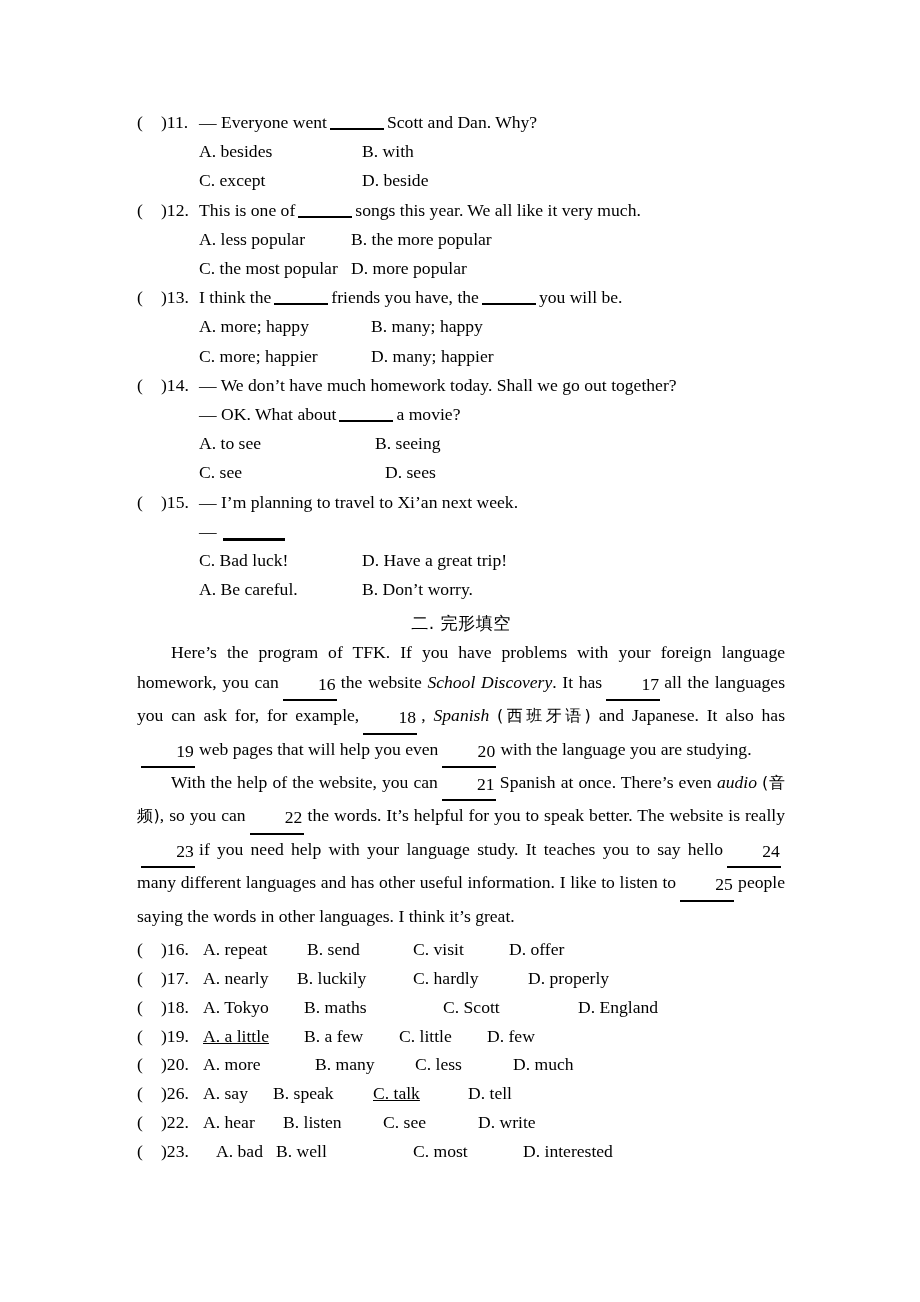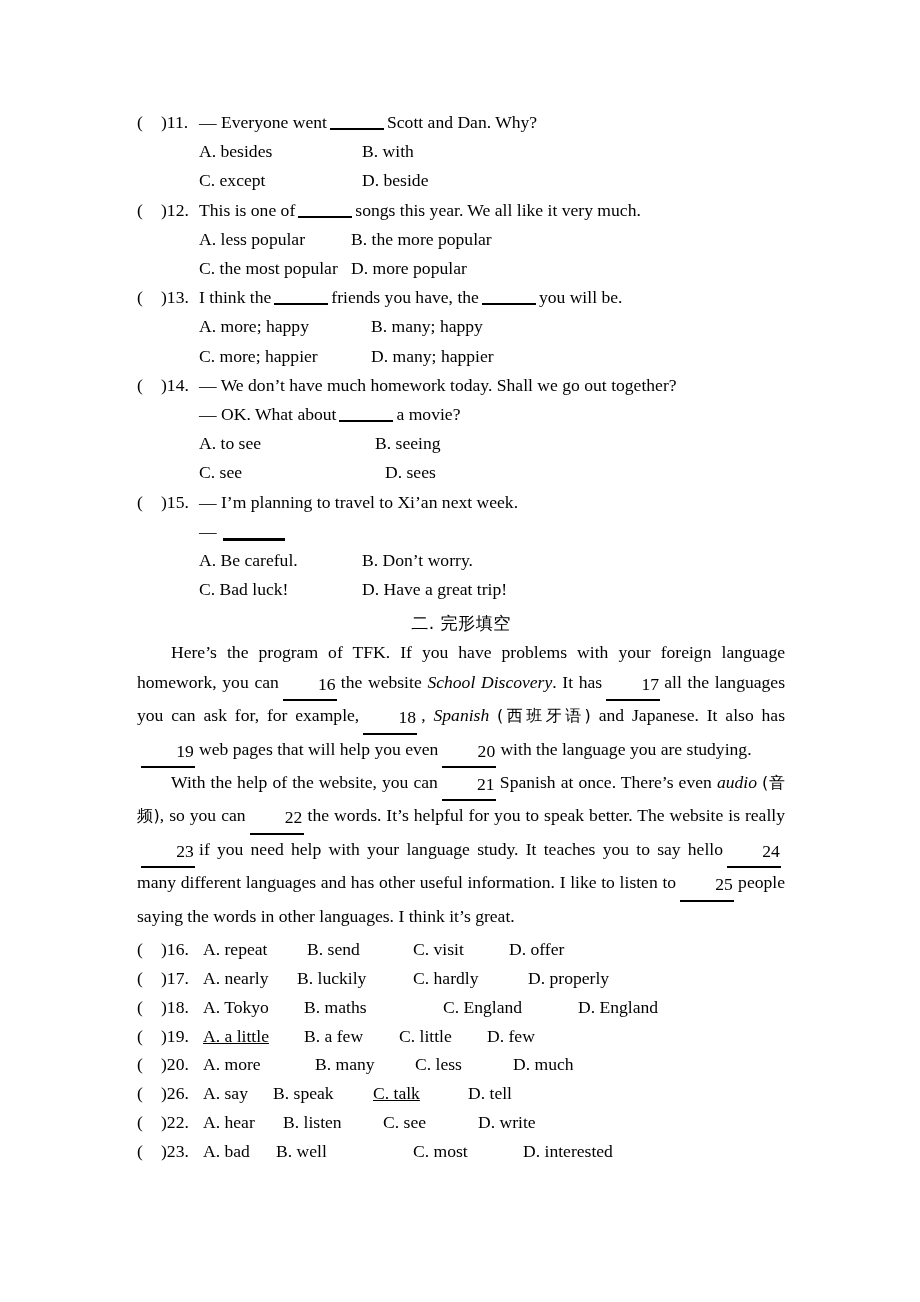--- a/index.html
+++ b/index.html
@@ -206,24 +206,24 @@
     </div>
 
     <div class="mcq">
       <div class="qline">
         <span class="paren">(</span><span class="qnum">)15.</span><span class="qbody">— I’m planning to travel to Xi’an next week.</span>
       </div>
       <div class="contline">
         <span>—</span><span class="blank-dash"></span>
       </div>
       <div class="optline">
+        <span class="opt w-q15a">C. Bad luck!</span><span class="opt">D. Have a great trip!</span>
+      </div>
+      <div class="optline">
         <span class="opt w-q15a">A. Be careful.</span><span class="opt">B. Don’t worry.</span>
-      </div>
-      <div class="optline">
-        <span class="opt w-q15a">C. Bad luck!</span><span class="opt">D. Have a great trip!</span>
       </div>
     </div>
 
     <div class="section-head">二. 完形填空</div>
 
     <p class="passage indent">
       <span>Here’s the program of TFK. If you have problems with your foreign language homework, you can</span><span class="cblank">16</span><span>the website</span>
       <span class="ital">School Discovery</span><span>. It has</span><span class="cblank">17</span><span>all the languages you can ask for, for example,</span><span class="cblank">18</span><span>,</span>
       <span class="ital">Spanish</span>
       <span class="cn">(西班牙语)</span>
@@ -232,22 +232,22 @@
 
     <p class="passage indent">
       <span>With the help of the website, you can</span><span class="cblank">21</span><span>Spanish at once. There’s even</span>
       <span class="ital">audio</span>
       <span class="cn">(音频)</span><span>, so you can</span><span class="cblank">22</span><span>the words. It’s helpful for you to speak better. The website is really</span><span class="cblank">23</span><span>if you need help with your language study. It teaches you to say hello</span><span class="cblank">24</span><span>many different languages and has other useful information. I like to listen to</span><span class="cblank">25</span><span>people saying the words in other languages. I think it’s great.</span>
     </p>
 
     <div class="ansrows" id="ansrows">
         <div class="ansrow"><span class="paren">(</span><span class="qnum">)16.</span><span class="o" style="width: 104px;">A. repeat</span><span class="o" style="width: 106px;">B. send</span><span class="o" style="width: 96px;">C. visit</span><span class="o">D. offer</span></div>
         <div class="ansrow"><span class="paren">(</span><span class="qnum">)17.</span><span class="o" style="width: 94px;">A. nearly</span><span class="o" style="width: 116px;">B. luckily</span><span class="o" style="width: 115px;">C. hardly</span><span class="o">D. properly</span></div>
-        <div class="ansrow"><span class="paren">(</span><span class="qnum">)18.</span><span class="o" style="width: 101px;">A. Tokyo</span><span class="o" style="width: 139px;">B. maths</span><span class="o" style="width: 135px;">C. England</span><span class="o">D. England</span></div>
+        <div class="ansrow"><span class="paren">(</span><span class="qnum">)18.</span><span class="o" style="width: 101px;">A. Tokyo</span><span class="o" style="width: 139px;">B. maths</span><span class="o" style="width: 135px;">C. Scott</span><span class="o">D. England</span></div>
         <div class="ansrow"><span class="paren">(</span><span class="qnum">)19.</span><span class="o" style="width: 101px; text-decoration: underline;">A. a little</span><span class="o" style="width: 95px;">B. a few</span><span class="o" style="width: 88px;">C. little</span><span class="o">D. few</span></div>
         <div class="ansrow"><span class="paren">(</span><span class="qnum">)20.</span><span class="o" style="width: 112px;">A. more</span><span class="o" style="width: 100px;">B. many</span><span class="o" style="width: 98px;">C. less</span><span class="o">D. much</span></div>
         <div class="ansrow"><span class="paren">(</span><span class="qnum">)26.</span><span class="o" style="width: 70px;">A. say</span><span class="o" style="width: 100px;">B. speak</span><span class="o" style="width: 95px; text-decoration: underline;">C. talk</span><span class="o">D. tell</span></div>
         <div class="ansrow"><span class="paren">(</span><span class="qnum">)22.</span><span class="o" style="width: 80px;">A. hear</span><span class="o" style="width: 100px;">B. listen</span><span class="o" style="width: 95px;">C. see</span><span class="o">D. write</span></div>
-        <div class="ansrow"><span class="paren">(</span><span class="qnum">)23.</span><span class="o" style="width: 73px;">A. bad</span><span class="o" style="width: 137px;">B. well</span><span class="o" style="width: 110px;">C. most</span><span class="o">D. interested</span></div>
+        <div class="ansrow"><span class="paren">(</span><span class="qnum">)23.</span><span class="o" style="width: 73px; text-align: center;">A. bad</span><span class="o" style="width: 137px;">B. well</span><span class="o" style="width: 110px;">C. most</span><span class="o">D. interested</span></div>
       </div>
 
   </div>
 </div>
 
 </body></html>

